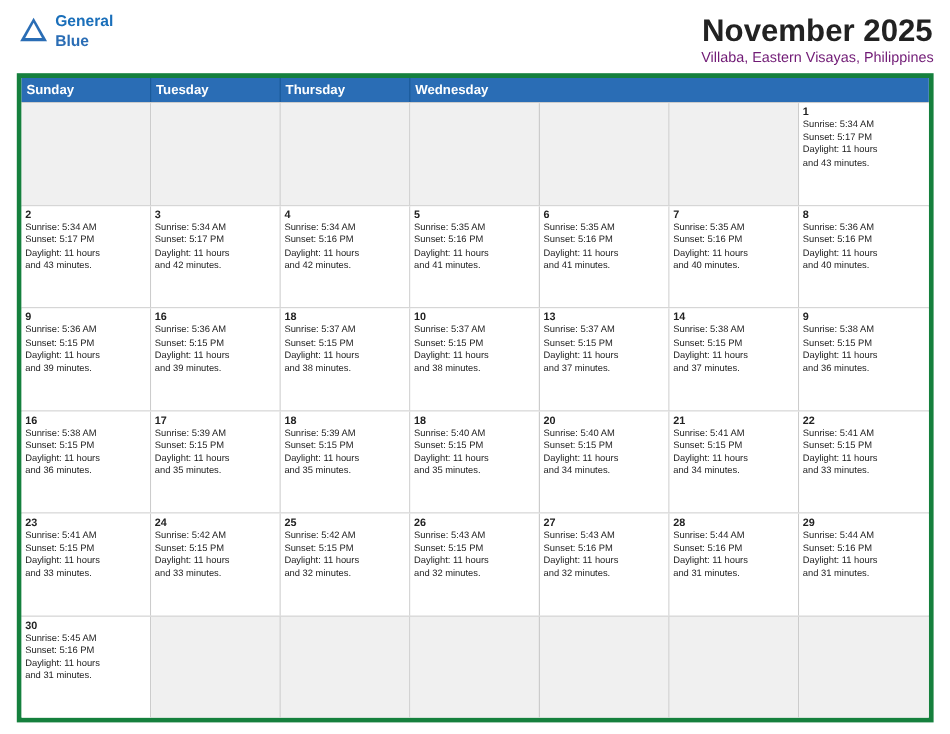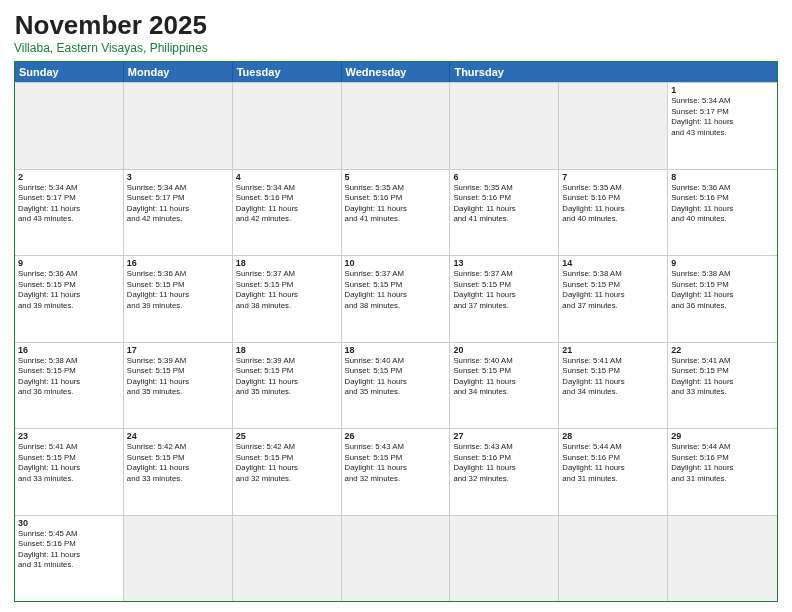--- a/index.html
+++ b/index.html
@@ -44,27 +44,27 @@
     .title-block {
       text-align: center;
     }
     .title-block h1 {
       font-size: 26px;
       font-weight: bold;
       color: #222;
     }
     .title-block p {
       font-size: 12px;
-      color: #15803d;
+      color: #701a75;
     }
     .calendar {
       flex: 1;
       display: flex;
       flex-direction: column;
-      border: 1px solid #15803d;
+      border: 4px solid #15803d;
     }
     .cal-header {
       display: grid;
       grid-template-columns: repeat(7, 1fr);
       background: #2a6db5;
     }
     .cal-header-cell {
       color: #fff;
       font-size: 11px;
       font-weight: bold;
@@ -109,33 +109,42 @@
     }
     .last-row-cell {
       background: #f0f0f0;
     }
   </style>
 </head>
 <body>
 
 <div class="page">
   <div class="header">
+    <div class="logo">
+      <svg class="logo-icon" viewBox="0 0 40 40">
+        <polygon points="20,4 36,32 4,32" fill="#2a6db5"></polygon>
+        <polygon points="20,10 30,28 10,28" fill="#fff"></polygon>
+      </svg>
+      <div class="logo-text">
+        <div><span>General</span></div>
+        <div><span style="color:#2a6db5;font-weight:bold;">Blue</span></div>
+      </div>
+    </div>
     <div class="title-block">
       <h1>November 2025</h1>
       <p>Villaba, Eastern Visayas, Philippines</p>
     </div>
   </div>
 
   <div class="calendar">
     <div class="cal-header" id="cal-header">
         <div class="cal-header-cell">Sunday</div>
-        <div class="cal-header-cell">Monday</div>
         <div class="cal-header-cell">Tuesday</div>
+        <div class="cal-header-cell">Thursday</div>
         <div class="cal-header-cell">Wednesday</div>
-        <div class="cal-header-cell">Thursday</div>
       </div>
     <div class="cal-body" id="cal-body">
         <div class="cal-row">
           <div class="cal-cell empty"></div>
           <div class="cal-cell empty"></div>
           <div class="cal-cell empty"></div>
           <div class="cal-cell empty"></div>
           <div class="cal-cell empty"></div>
           <div class="cal-cell empty"></div>
           <div class="cal-cell">

